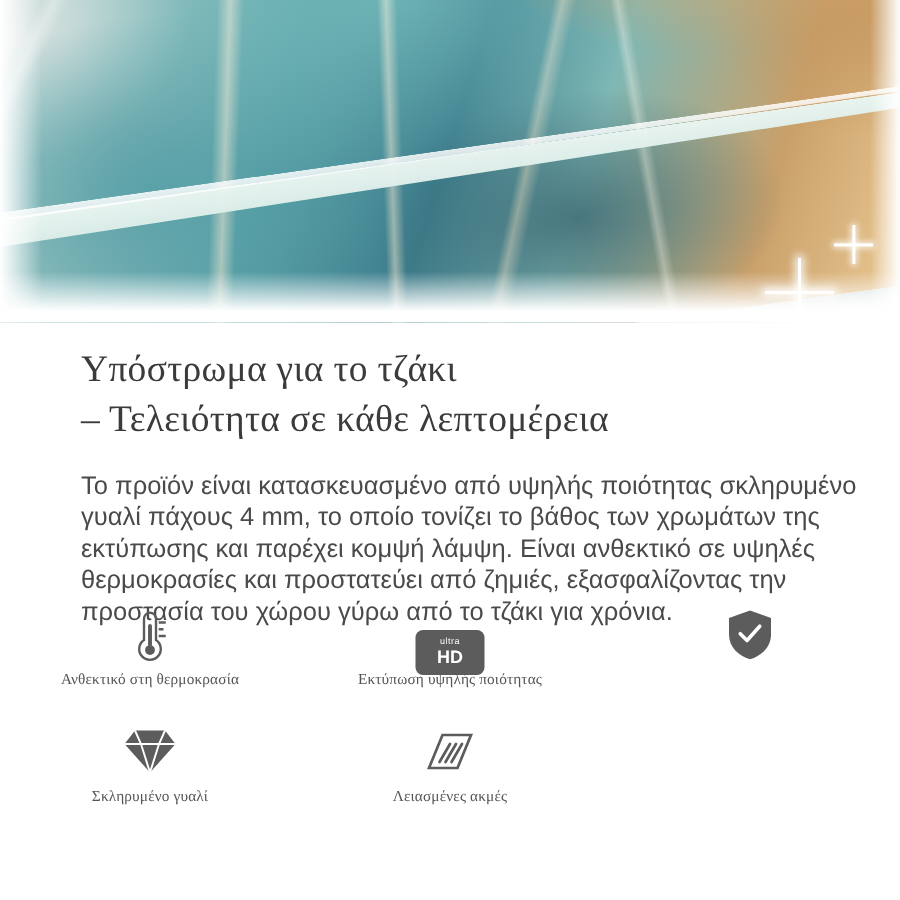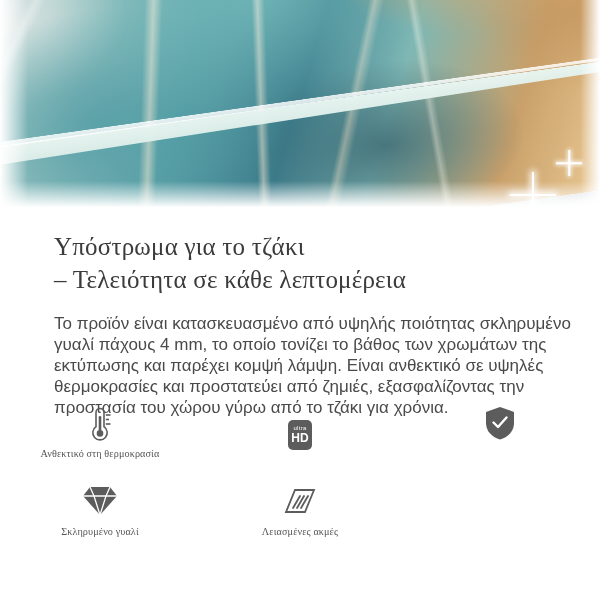--- a/index.html
+++ b/index.html
@@ -199,21 +199,21 @@
   .feature-label {
     margin-top: 1px;
     font-family: "Liberation Serif", serif;
     font-size: 10.2px;
     line-height: 13px;
     color: #555555;
     text-align: center;
     letter-spacing: 0.1px;
   }
   .hd-badge {
-    width: 24px;
+    width: 46px;
     height: 30px;
     border-radius: 5px;
     background: #5c5c5c;
     color: #ffffff;
     display: flex;
     flex-direction: column;
     align-items: center;
     justify-content: center;
     line-height: 1;
     margin-top: 23px;
@@ -273,20 +273,21 @@
       <div class="feature-label">Ανθεκτικό στη θερμοκρασία</div>
     </div>
 
     <div class="feature">
       <div class="feature-icon">
         <div class="hd-badge">
           <span class="ultra">ultra</span>
           <span class="hd">HD</span>
         </div>
       </div>
+      <div class="feature-label">Εκτύπωση υψηλής ποιότητας</div>
     </div>
 
     <div class="feature">
       <div class="feature-icon">
         <svg width="34" height="38" viewBox="0 0 34 38">
           <path d="M17 3 L31 8 V19 C31 27.5 24.6 33.3 17 35.5 C9.4 33.3 3 27.5 3 19 V8 Z" fill="#5c5c5c"></path>
           <path d="M10.5 18.5 L15 23 L23.5 13.5" fill="none" stroke="#ffffff" stroke-width="2.4" stroke-linecap="round" stroke-linejoin="round"></path>
         </svg>
       </div>
     </div>

